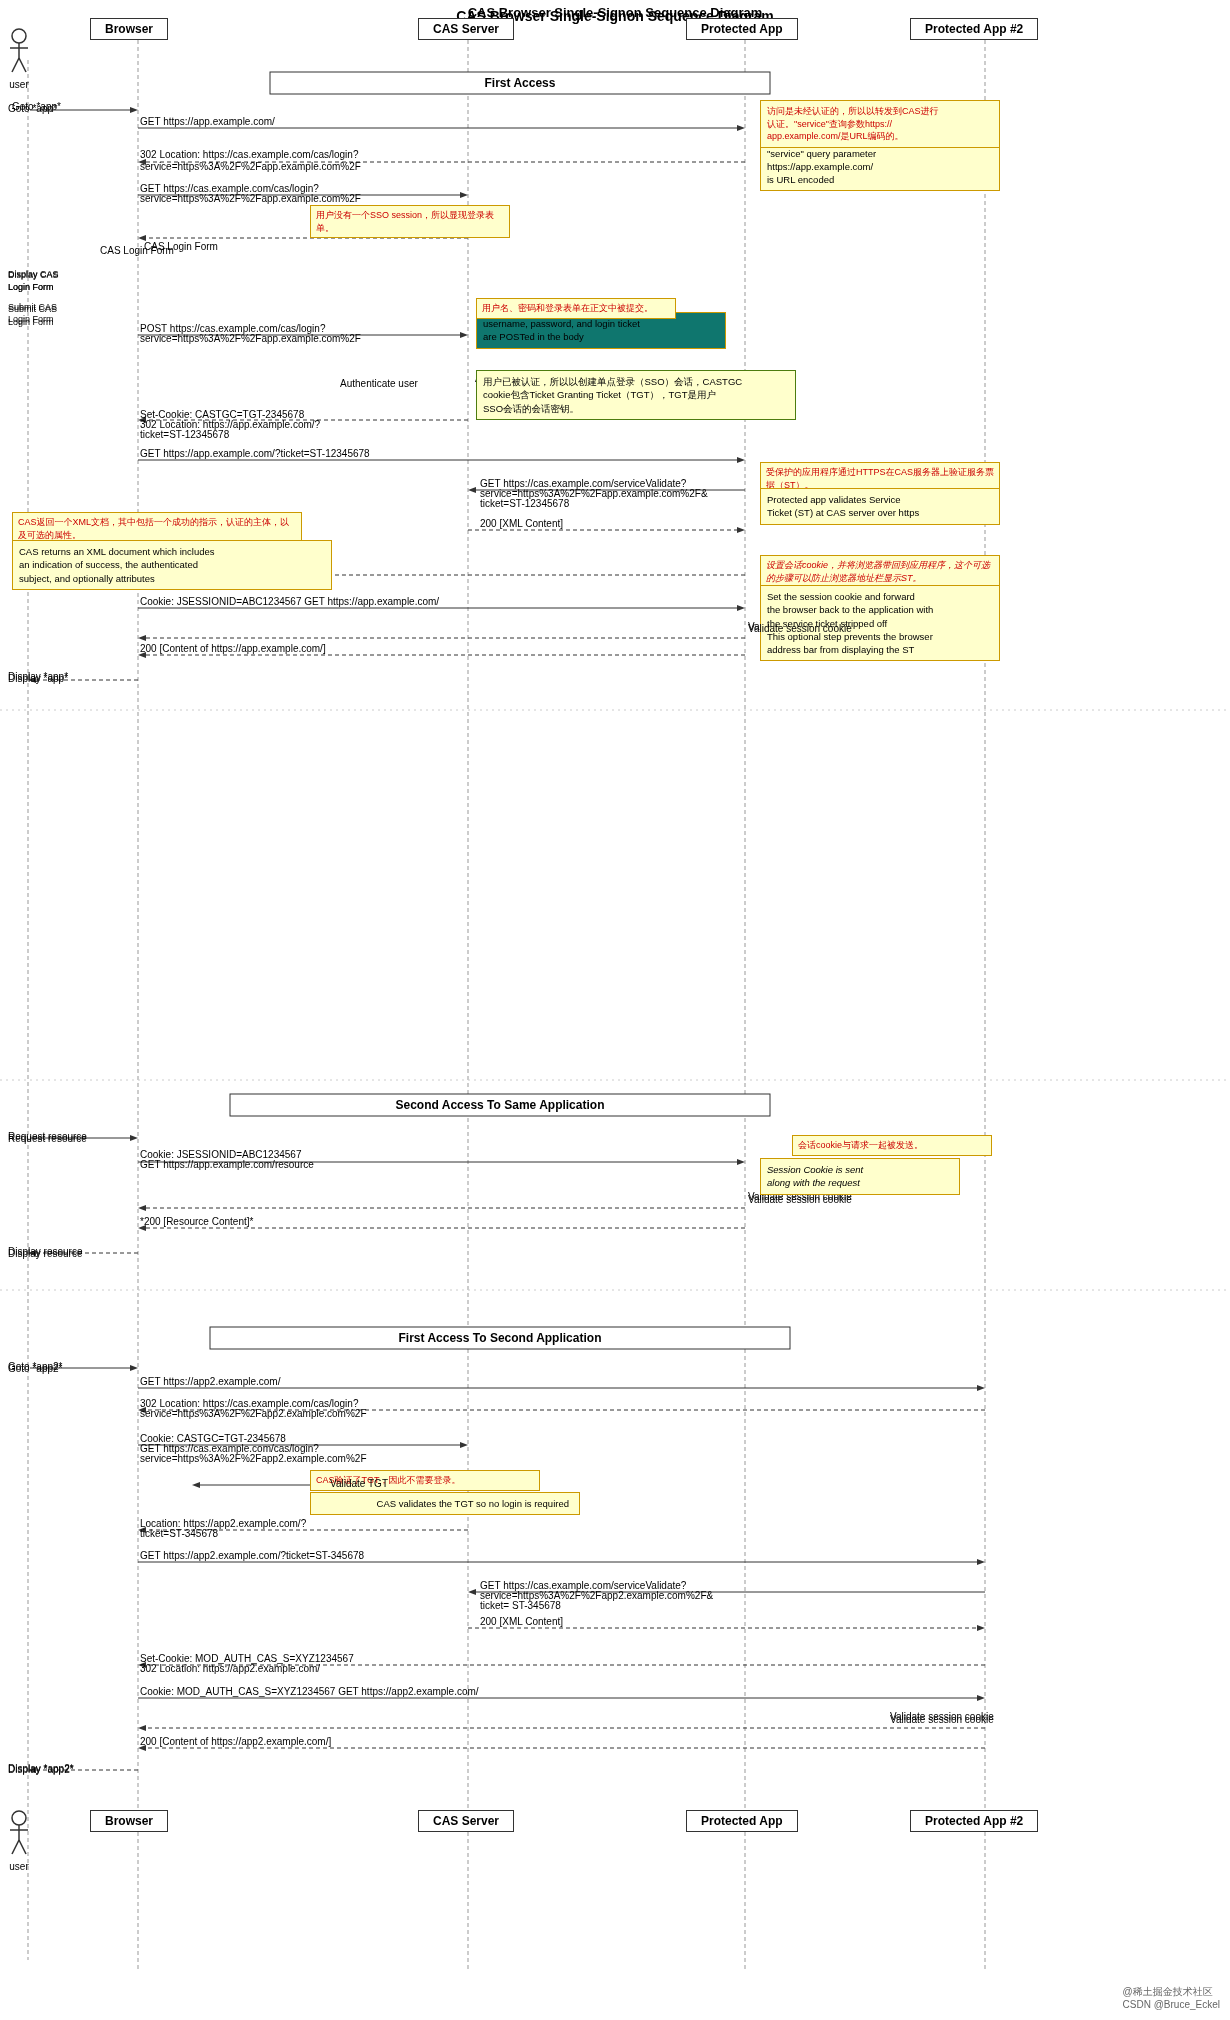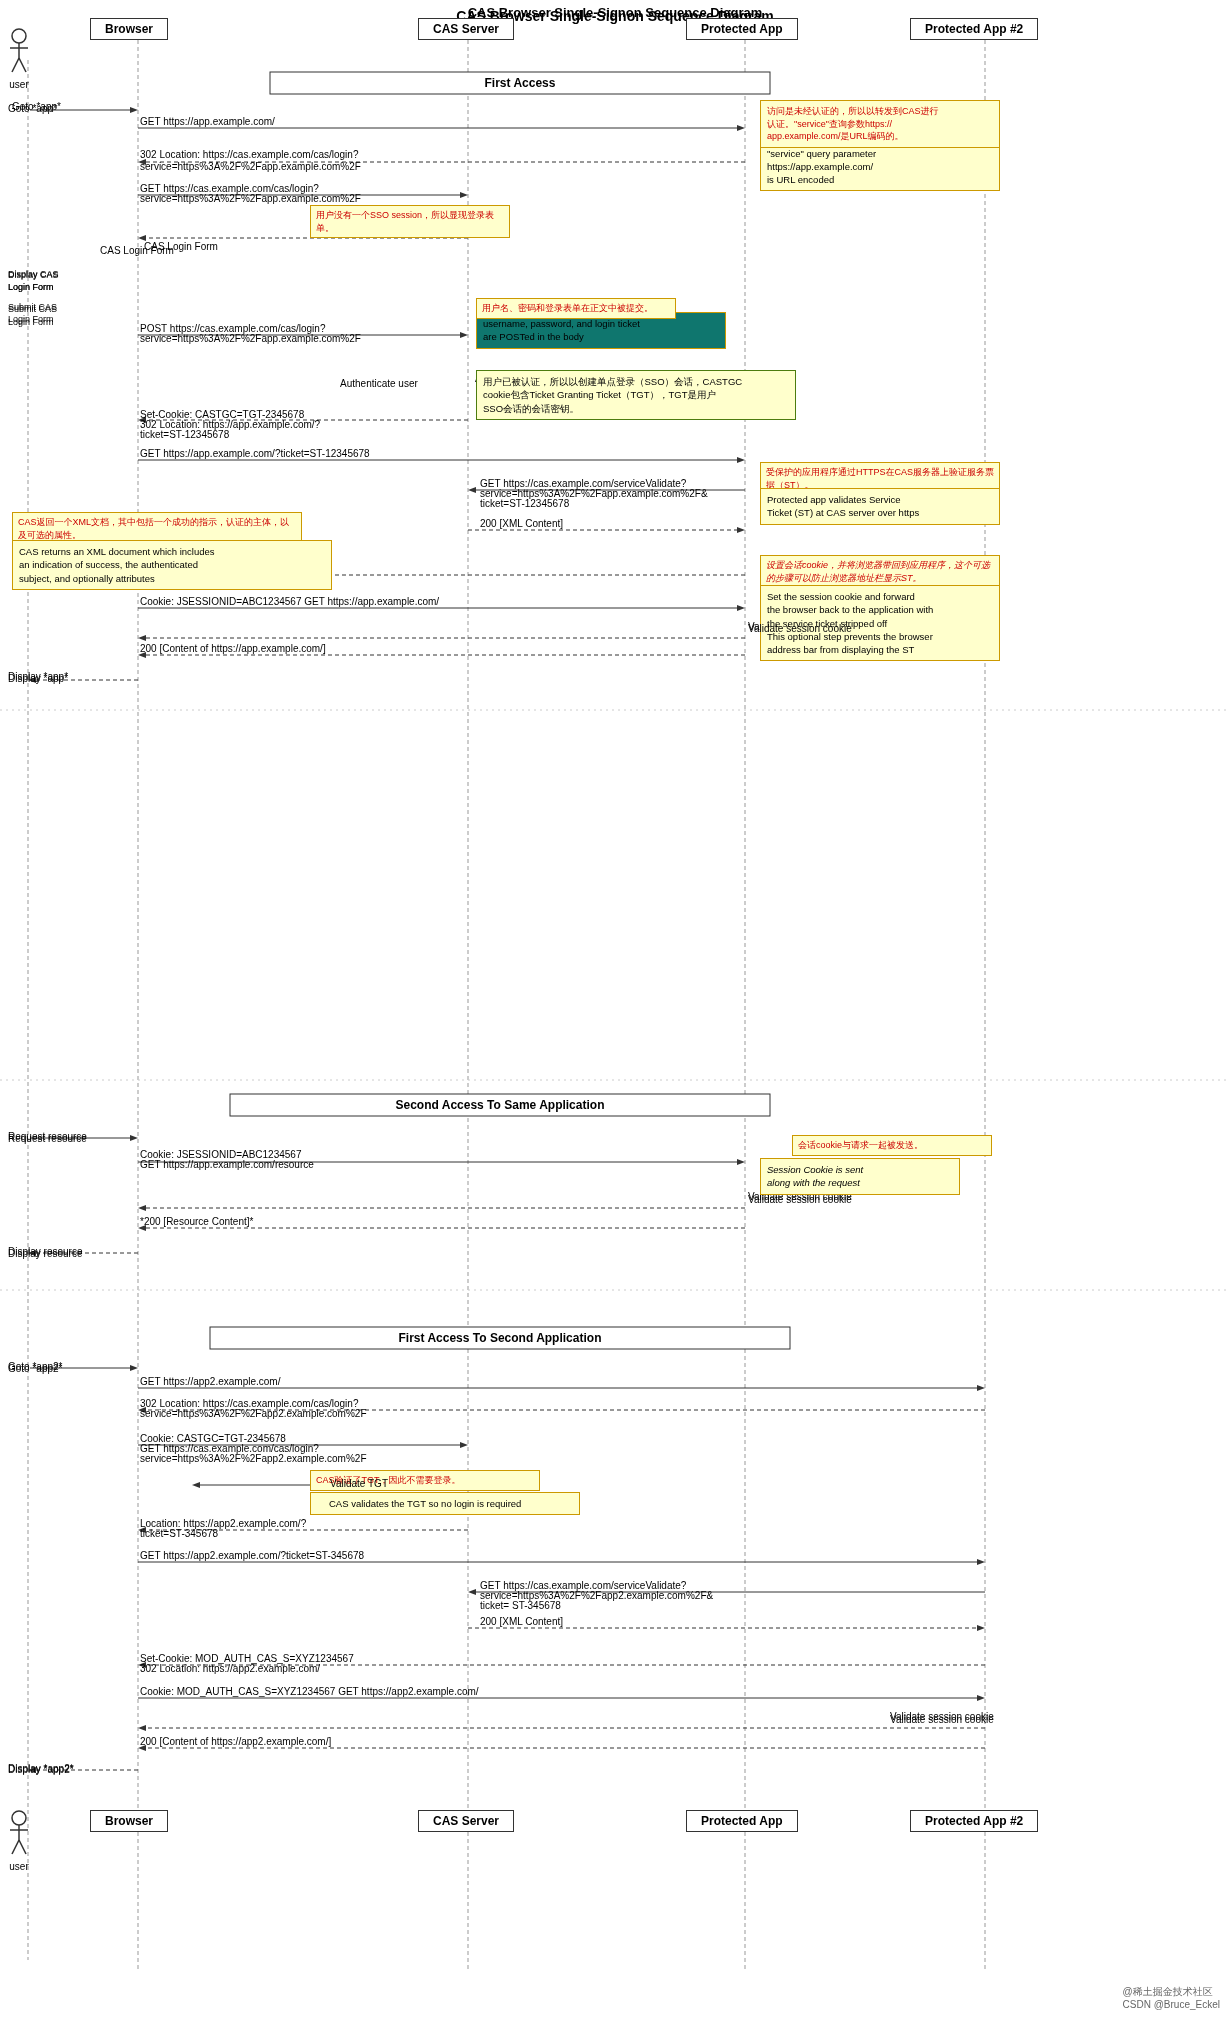--- a/index.html
+++ b/index.html
@@ -297,21 +297,21 @@
   <div style="position:absolute;top:1135px;left:760px;width:200px;font-size:9px;color:#cc0000;border:1px solid #cc9900;background:#ffffcc;padding:3px 5px;line-height:1.4;margin-left:32px;">
     会话cookie与请求一起被发送。
   </div>
   <div style="position:absolute;top:1158px;left:760px;width:200px;border:1px solid #cc9900;background:#ffffcc;padding:4px 6px;font-size:9.5px;line-height:1.4;font-style:italic;">
     Session Cookie is sent<br>along with the request
   </div>
 
   <div style="position:absolute;top:1470px;left:310px;width:230px;font-size:9px;color:#cc0000;border:1px solid #cc9900;background:#ffffcc;padding:3px 5px;line-height:1.4;">
     CAS验证了TGT，因此不需要登录。
   </div>
-  <div style="position:absolute;top:1492px;left:310px;width:270px;border:1px solid #cc9900;background:#ffffcc;padding:4px 18px;font-size:9.5px;line-height:1.4;">
+  <div style="position:absolute;top:1492px;left:310px;width:270px;border:1px solid #cc9900;background:#ffffcc;padding:4px 10px;font-size:9.5px;line-height:1.4;text-align:right;">
     CAS validates the TGT so no login is required
   </div>
 
   <div style="position:absolute;top:1810px;left:8px;text-align:center;">
     <svg width="22" height="45">
       <circle cx="11" cy="8" r="7" fill="white" stroke="#333" stroke-width="1.5"></circle>
       <line x1="11" y1="15" x2="11" y2="30" stroke="#333" stroke-width="1.5"></line>
       <line x1="2" y1="20" x2="20" y2="20" stroke="#333" stroke-width="1.5"></line>
       <line x1="11" y1="30" x2="4" y2="44" stroke="#333" stroke-width="1.5"></line>
       <line x1="11" y1="30" x2="18" y2="44" stroke="#333" stroke-width="1.5"></line>

